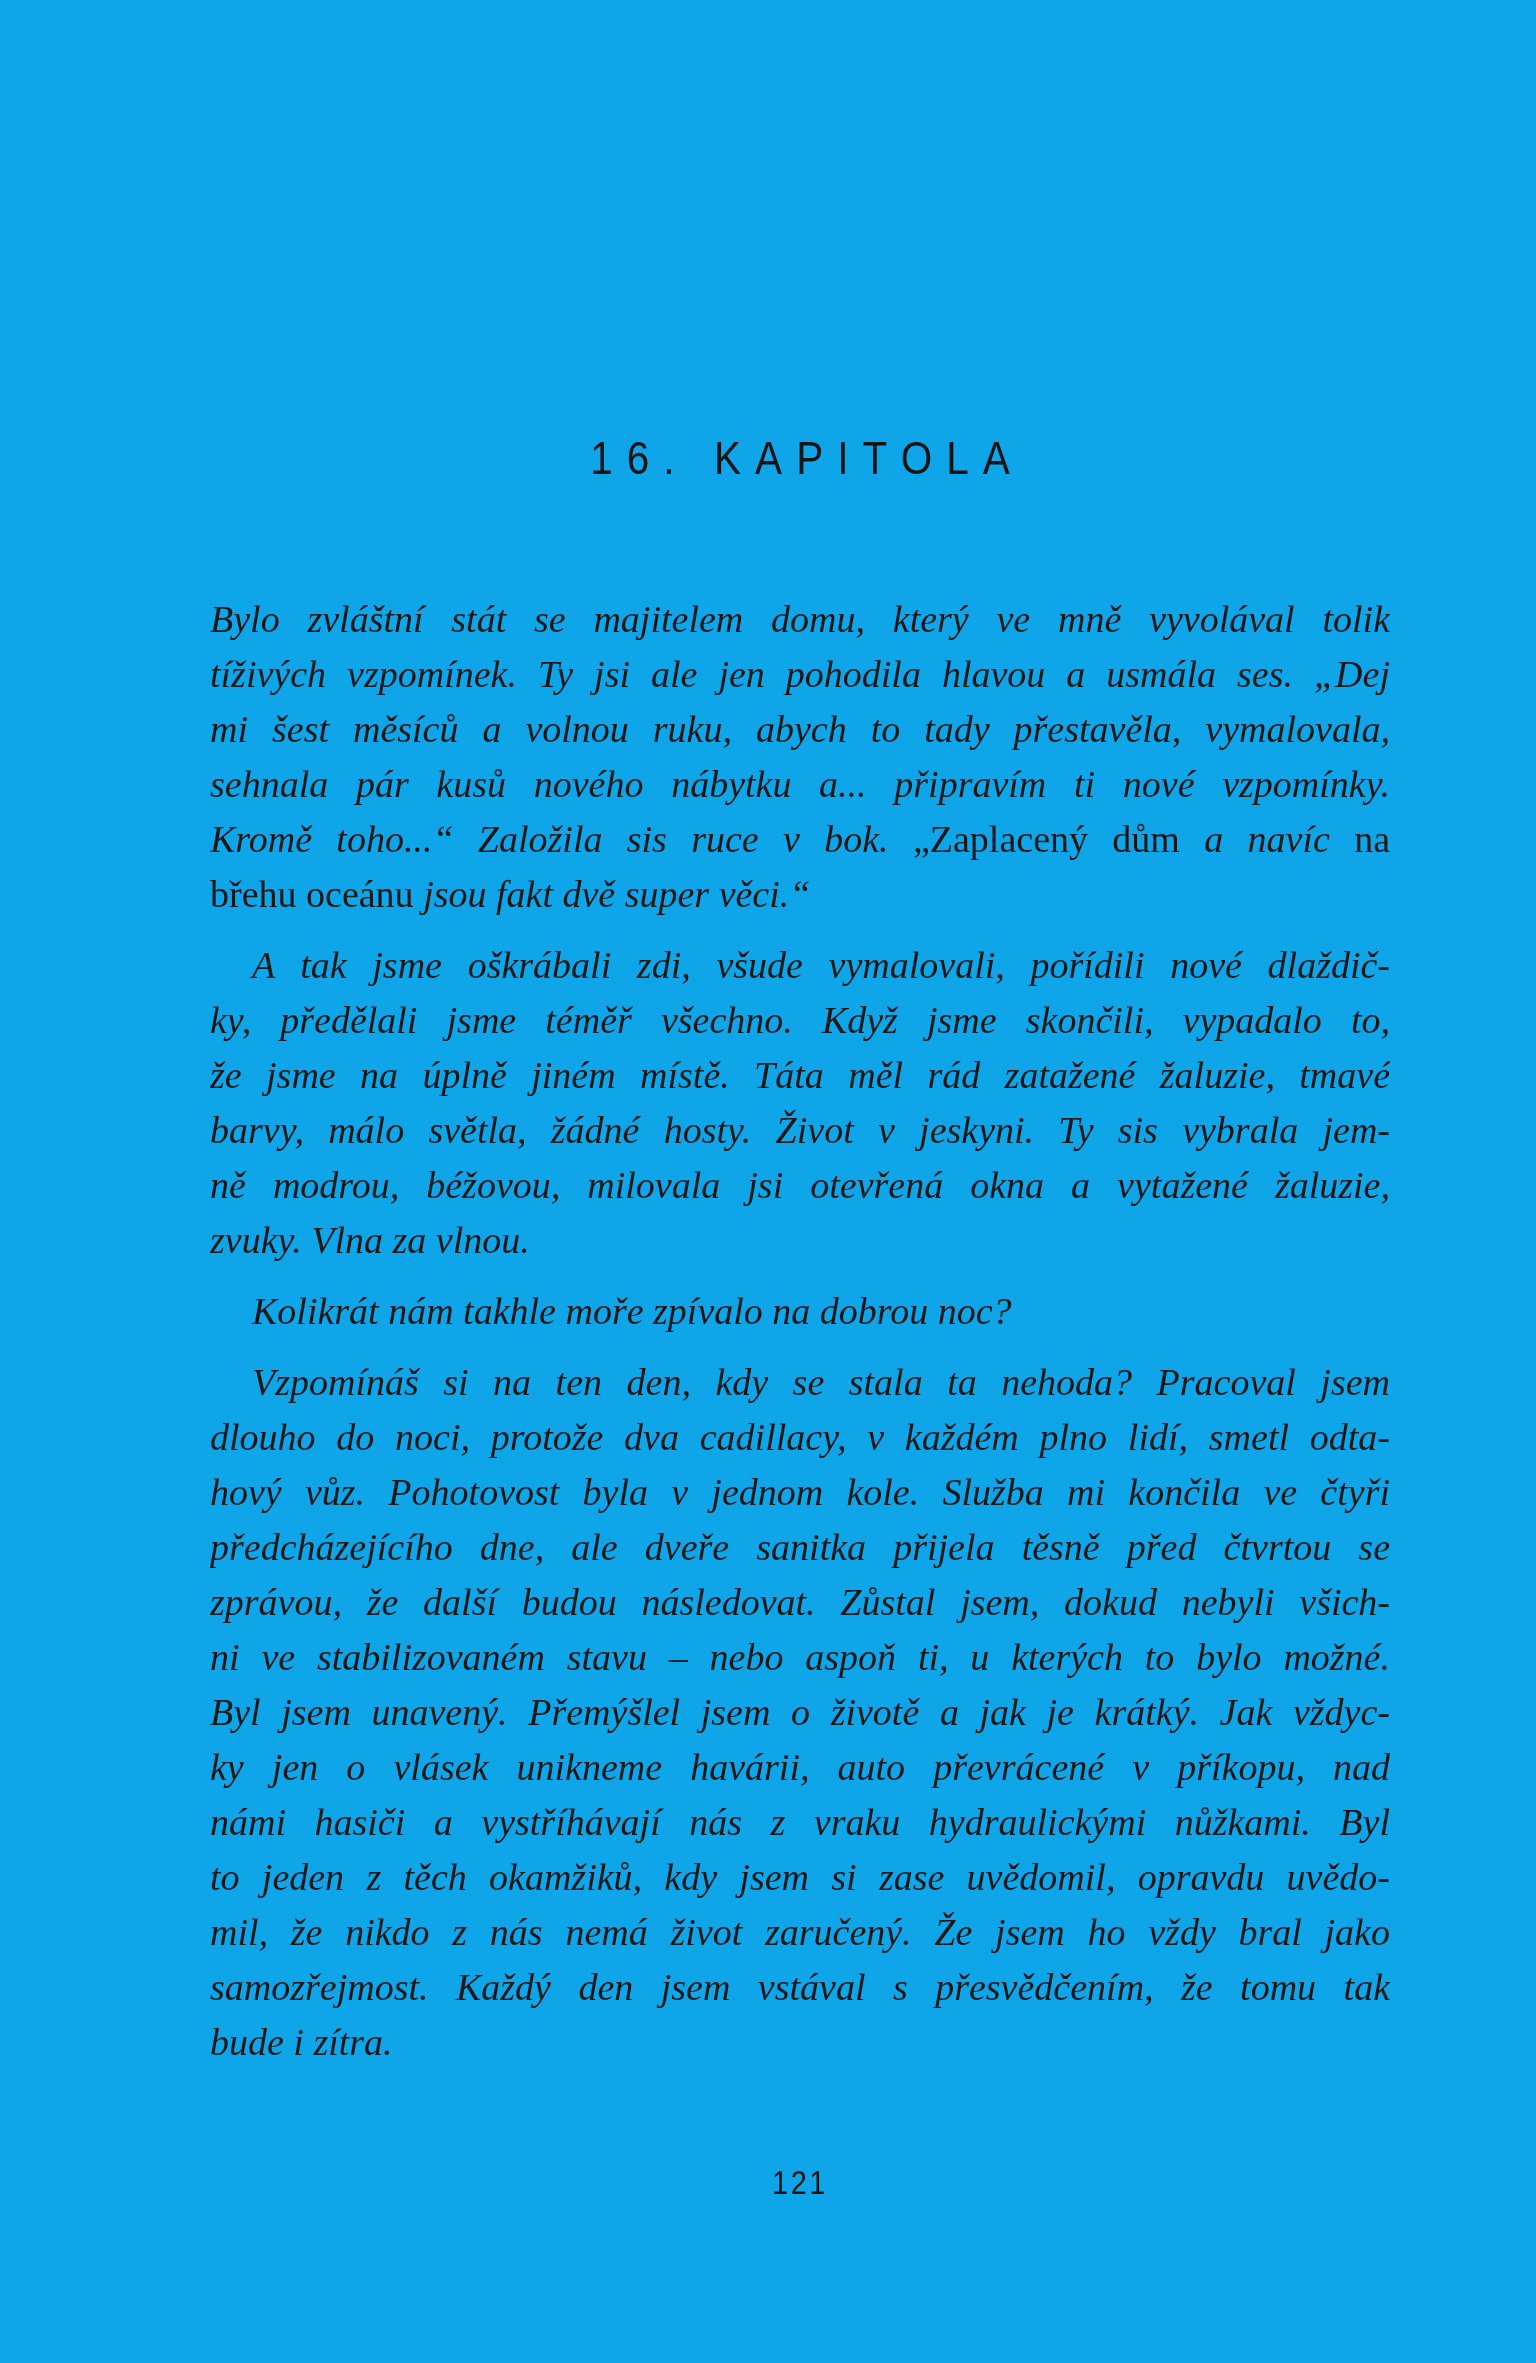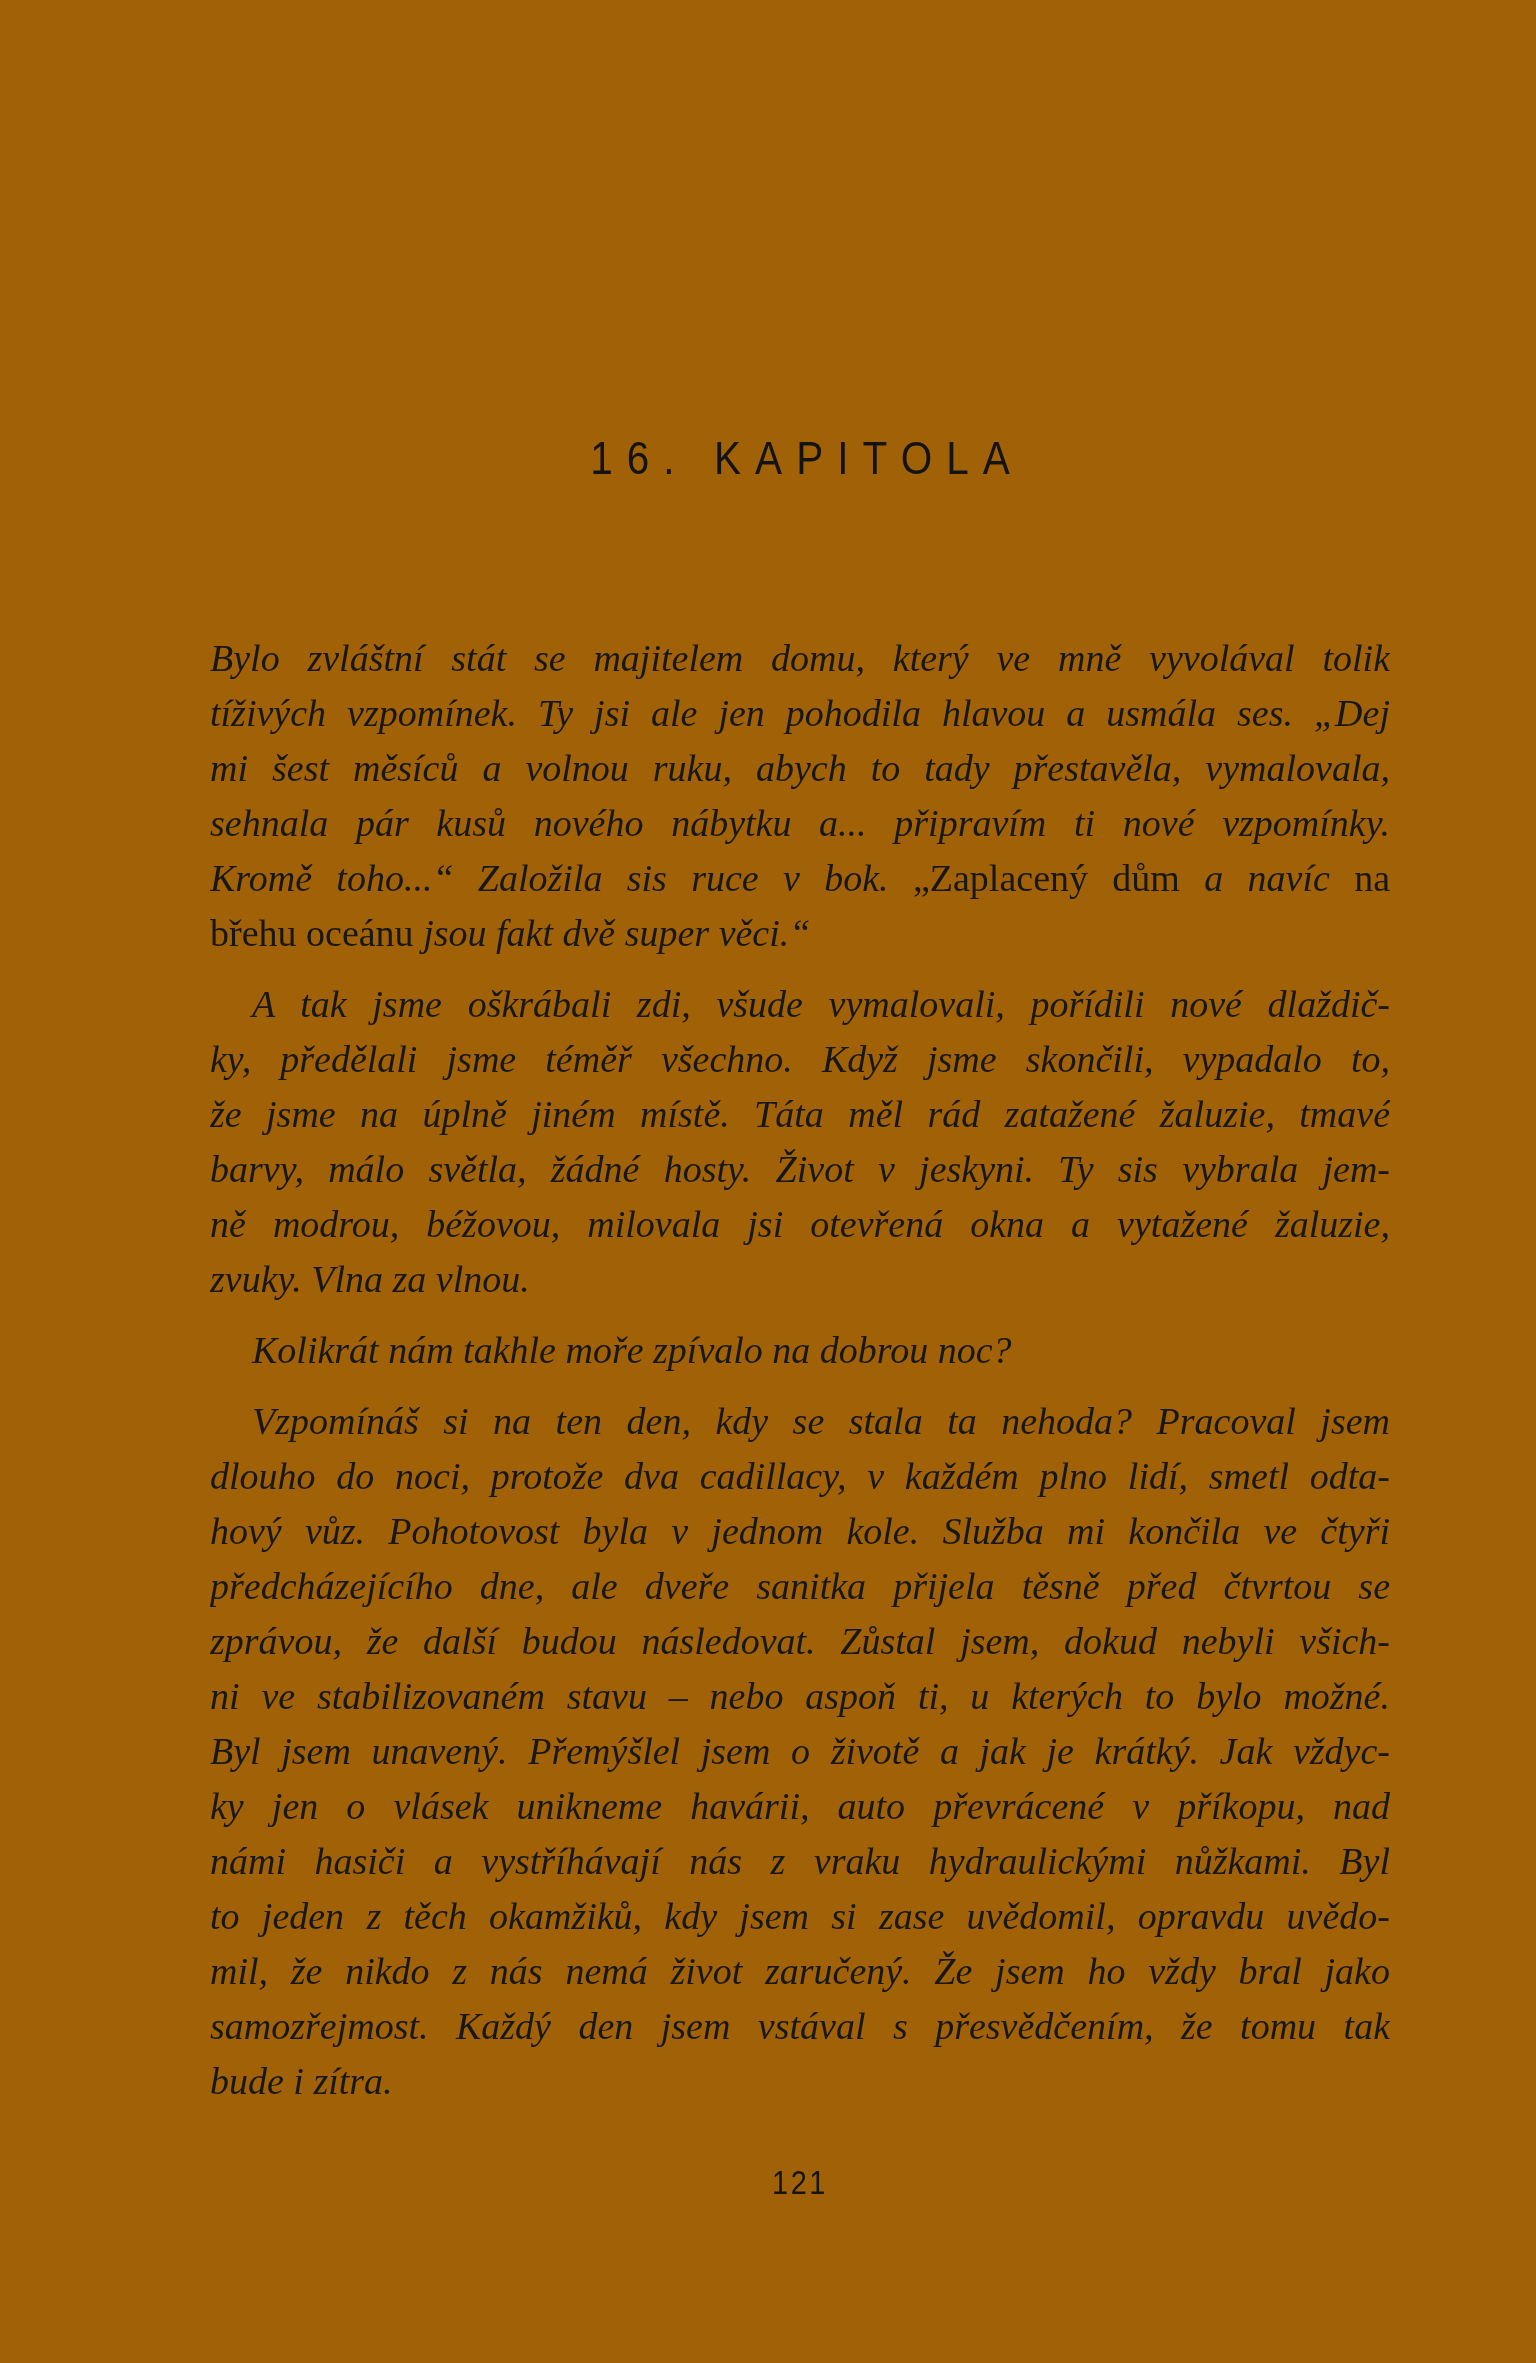--- a/index.html
+++ b/index.html
@@ -4,21 +4,21 @@
 <style>
   html, body {
     margin: 0;
     padding: 0;
     background: #ffffff;
   }
   .page {
     position: relative;
     width: 1536px;
     height: 2363px;
-    background: #a16207;
+    background: #0ea5e9;
     color: #151515;
     overflow: hidden;
   }
   .chapter-heading {
     position: absolute;
     top: 433px;
     left: 210px;
     width: 1180px;
     margin: 0;
     text-align: center;
@@ -28,21 +28,21 @@
     line-height: 1.1;
     letter-spacing: 16px;
     text-indent: 16px; 
     color: #131313;
     transform: scaleX(0.88);
     transform-origin: center;
     white-space: nowrap;
   }
   .text-block {
     position: absolute;
-    top: 631px;
+    top: 592px;
     left: 210px;
     width: 1180px;
     font-family: "Liberation Serif", "DejaVu Serif", serif;
     font-style: italic;
     font-size: 38px;
     line-height: 55px;
     color: #171717;
   }
   .para { margin: 0; }
   .line {

